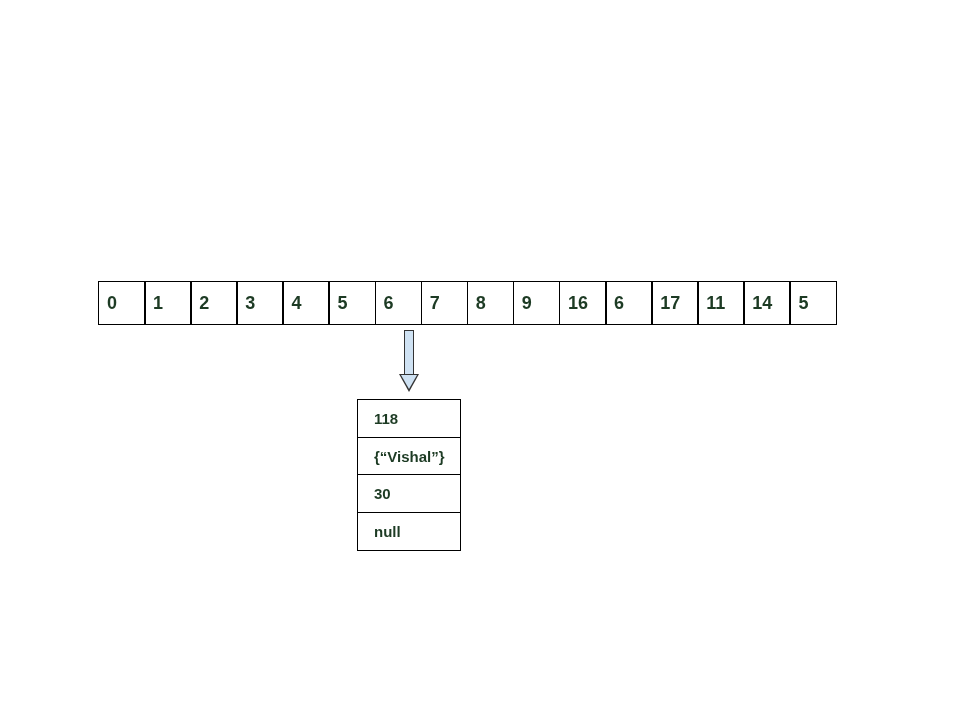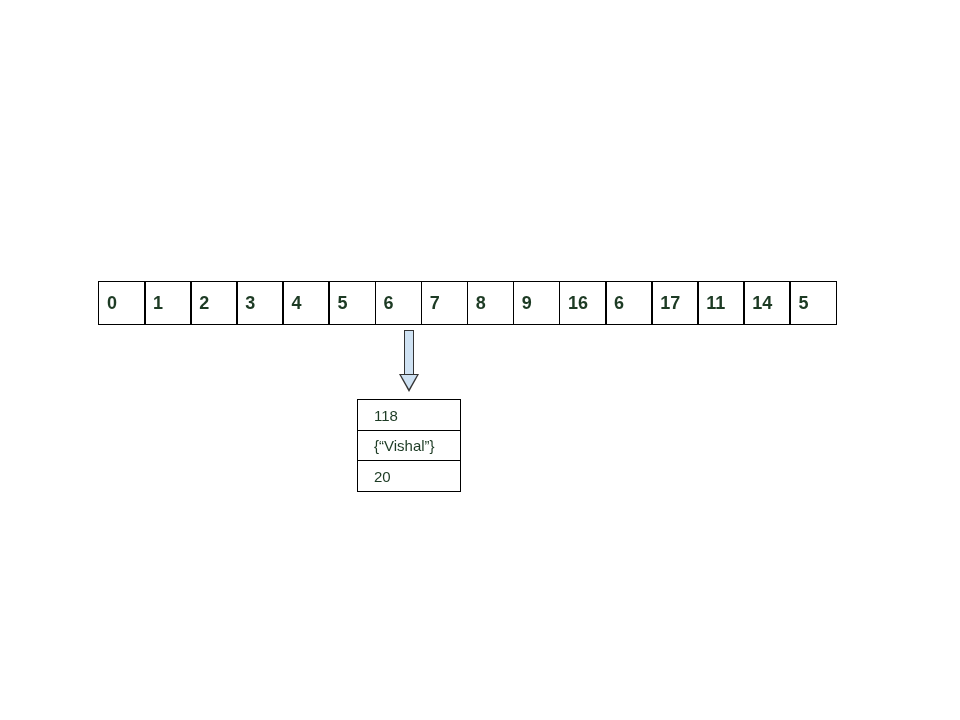--- a/index.html
+++ b/index.html
@@ -73,27 +73,27 @@
   }
 
   .node-box {
     position: absolute;
     left: 357px;
     top: 399px;
     width: 104px;
   }
   .node-cell {
     width: 104px;
-    height: 32px;
+    height: 39px;
     border: 1.5px solid #000;
     box-sizing: border-box;
     display: flex;
     align-items: center;
     padding-left: 16px;
-    font-weight: 400;
+    font-weight: 700;
     font-size: 15px;
     color: #1d3b24;
     margin-top: -1.5px;
     background: #fff;
   }
   .node-cell:first-child { margin-top: 0; }
 </style>
 </head>
 <body>
 
@@ -117,14 +117,15 @@
 </div>
 
 <div class="arrow">
   <div class="arrow-shaft"></div>
   <div class="arrow-head"></div>
 </div>
 
 <div class="node-box">
   <div class="node-cell">118</div>
   <div class="node-cell">{“Vishal”}</div>
-  <div class="node-cell">20</div>
+  <div class="node-cell">30</div>
+  <div class="node-cell">null</div>
 </div>
 
 </body></html>

